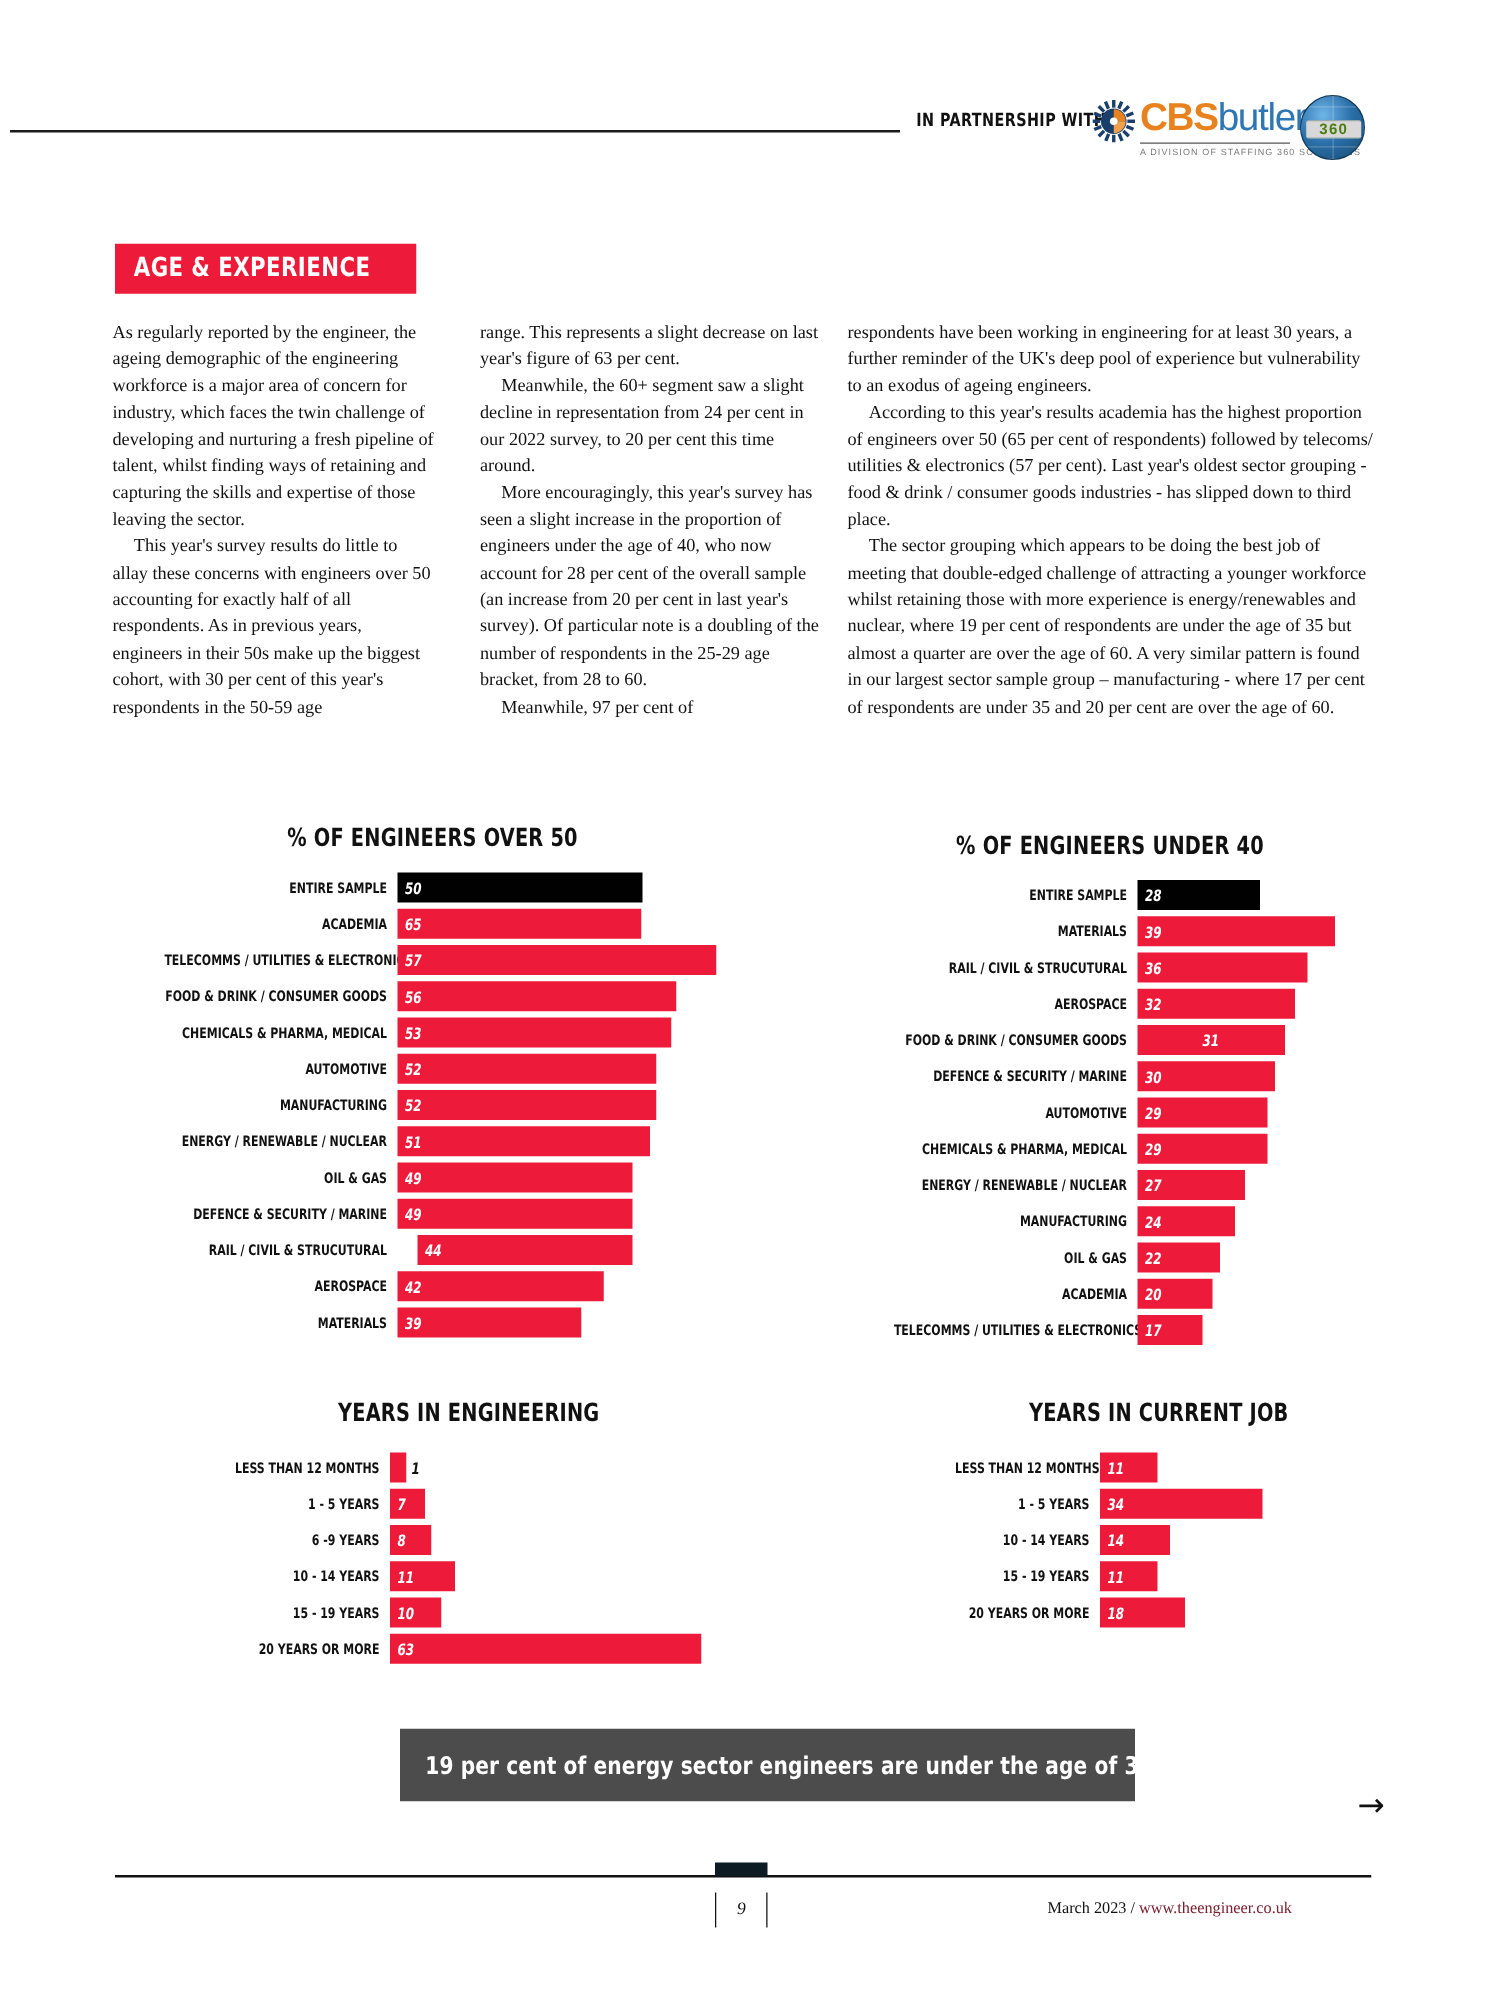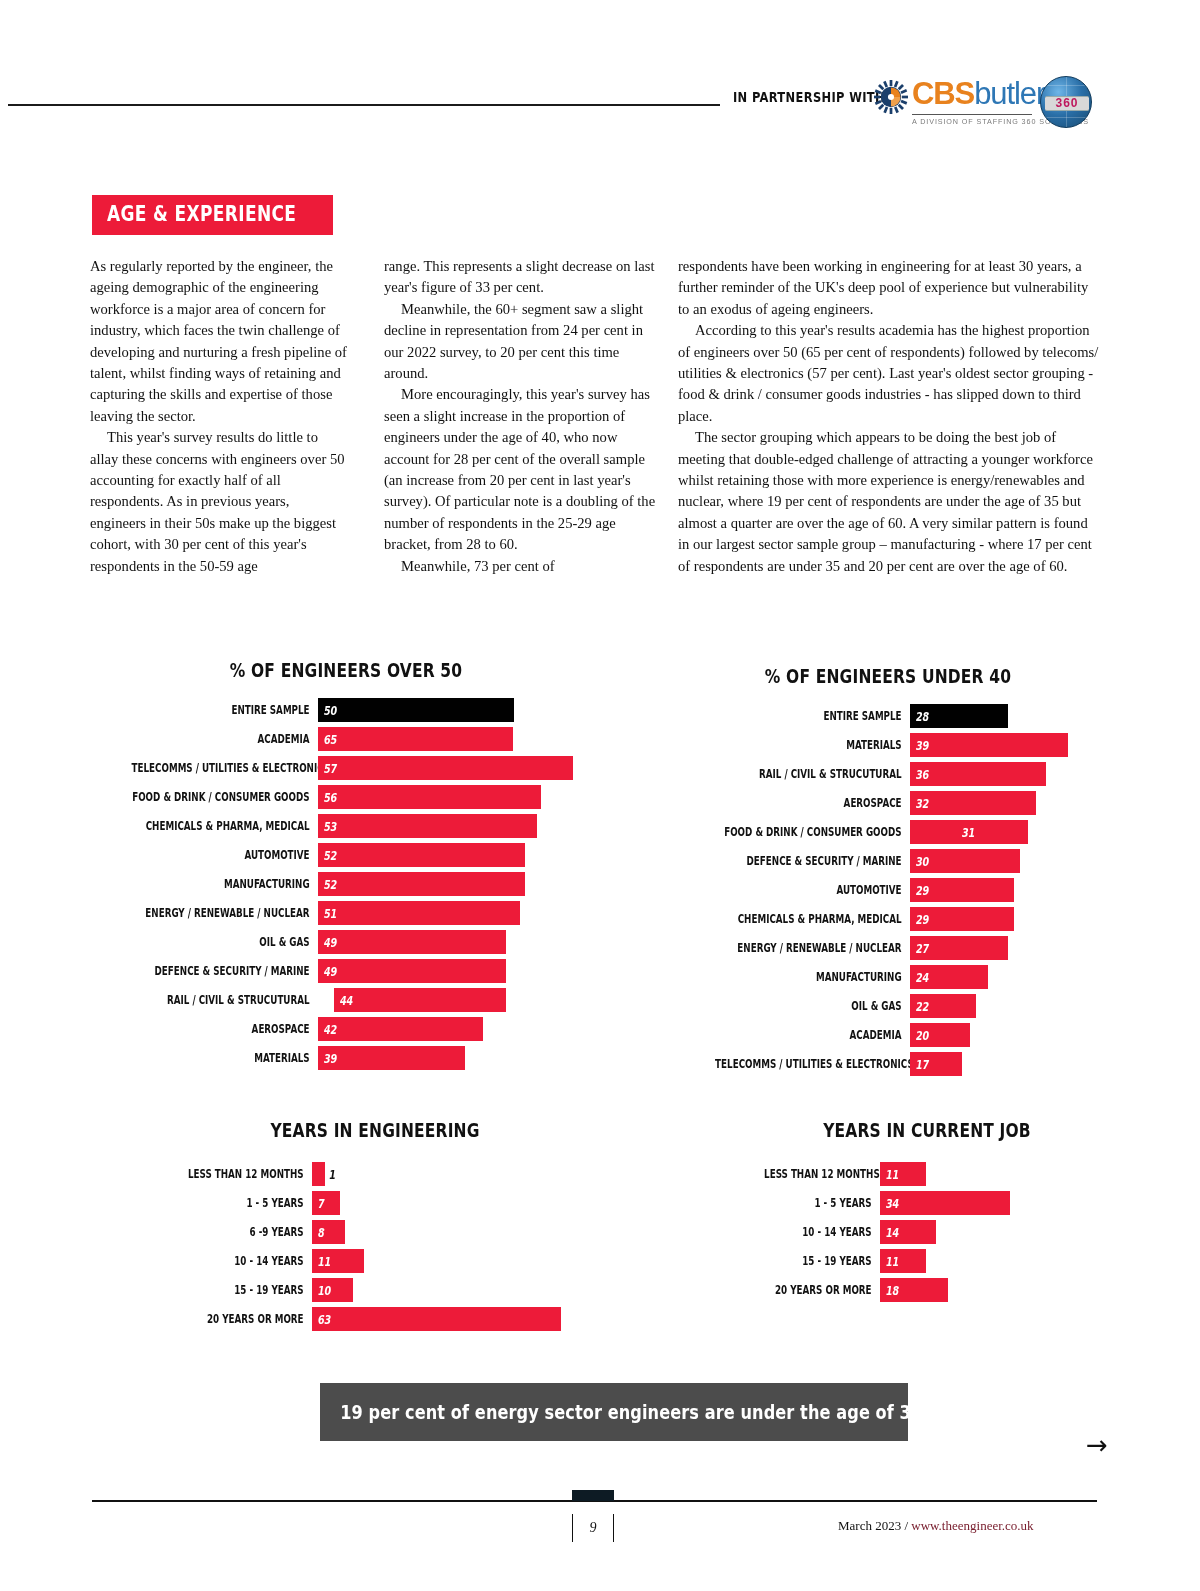--- a/index.html
+++ b/index.html
@@ -69,21 +69,21 @@
     border: 1px solid #0f3a5c;
     overflow: hidden;
   }
   .logo-360 .band {
     position: absolute; left: 4px; top: 19px; width: 44px; height: 15px;
     background: #d8d8d8;
     border-top: 1px solid #9aa;
     border-bottom: 1px solid #9aa;
     border-radius: 2px;
     font-family: "Liberation Sans", sans-serif;
-    font-size: 12px; font-weight: 700; color: #be185d;
+    font-size: 12px; font-weight: 700; color: #4d7c0f;
     text-align: center; line-height: 13px; letter-spacing: 1px;
   }
   .logo-360 .lat {
     position: absolute; background: rgba(255,255,255,0.22);
   }
 
   
   .section-tag {
     position: absolute;
     left: 92px; top: 195px;
@@ -267,24 +267,24 @@
 <div class="section-tag">
   <span>AGE &amp; EXPERIENCE</span>
 </div>
 
 <div class="cols">
   <div class="col" id="col1">
     <p>As regularly reported by the engineer, the ageing demographic of the engineering workforce is a major area of concern for industry, which faces the twin challenge of developing and nurturing a fresh pipeline of talent, whilst finding ways of retaining and capturing the skills and expertise of those leaving the sector.</p>
     <p>This year's survey results do little to allay these concerns with engineers over 50 accounting for exactly half of all respondents. As in previous years, engineers in their 50s make up the biggest cohort, with 30 per cent of this year's respondents in the 50-59 age</p>
   </div>
   <div class="col" id="col2">
-    <p>range. This represents a slight decrease on last year's figure of 33 per cent.</p>
+    <p>range. This represents a slight decrease on last year's figure of 63 per cent.</p>
     <p>Meanwhile, the 60+ segment saw a slight decline in representation from 24 per cent in our 2022 survey, to 20 per cent this time around.</p>
     <p>More encouragingly, this year's survey has seen a slight increase in the proportion of engineers under the age of 40, who now account for 28 per cent of the overall sample (an increase from 20 per cent in last year's survey). Of particular note is a doubling of the number of respondents in the 25-29 age bracket, from 28 to 60.</p>
-    <p>Meanwhile, 73 per cent of</p>
+    <p>Meanwhile, 97 per cent of</p>
   </div>
   <div class="col" id="col3">
     <p>respondents have been working in engineering for at least 30 years, a further reminder of the UK's deep pool of experience but vulnerability to an exodus of ageing engineers.</p>
     <p>According to this year's results academia has the highest proportion of engineers over 50 (65 per cent of respondents) followed by telecoms/ utilities &amp; electronics (57 per cent). Last year's oldest sector grouping - food &amp; drink / consumer goods industries - has slipped down to third place.</p>
     <p>The sector grouping which appears to be doing the best job of meeting that double-edged challenge of attracting a younger workforce whilst retaining those with more experience is energy/renewables and nuclear, where 19 per cent of respondents are under the age of 35 but almost a quarter are over the age of 60. A very similar pattern is found in our largest sector sample group – manufacturing - where 17 per cent of respondents are under 35 and 20 per cent are over the age of 60.</p>
   </div>
 </div>
 
 <div class="chart" id="chart-0" style="left:96px; top:658px; width:500px;">
   <div class="chart-title" style="text-align:center;">% OF ENGINEERS OVER 50</div>
@@ -459,21 +459,21 @@
         <div class="bar-label" style="width: 232px;">CHEMICALS &amp; PHARMA, MEDICAL</div>
         <div class="bar-track">
           <div class="bar" style="width: 104px;">
             <span class="bar-value">29</span>
           </div>
         </div>
       </div>
       <div class="bar-row">
         <div class="bar-label" style="width: 232px;">ENERGY / RENEWABLE / NUCLEAR</div>
         <div class="bar-track">
-          <div class="bar" style="width: 98px;">
+          <div class="bar" style="width: 86px;">
             <span class="bar-value">27</span>
           </div>
         </div>
       </div>
       <div class="bar-row">
         <div class="bar-label" style="width: 232px;">MANUFACTURING</div>
         <div class="bar-track">
           <div class="bar" style="width: 78px;">
             <span class="bar-value">24</span>
           </div>

